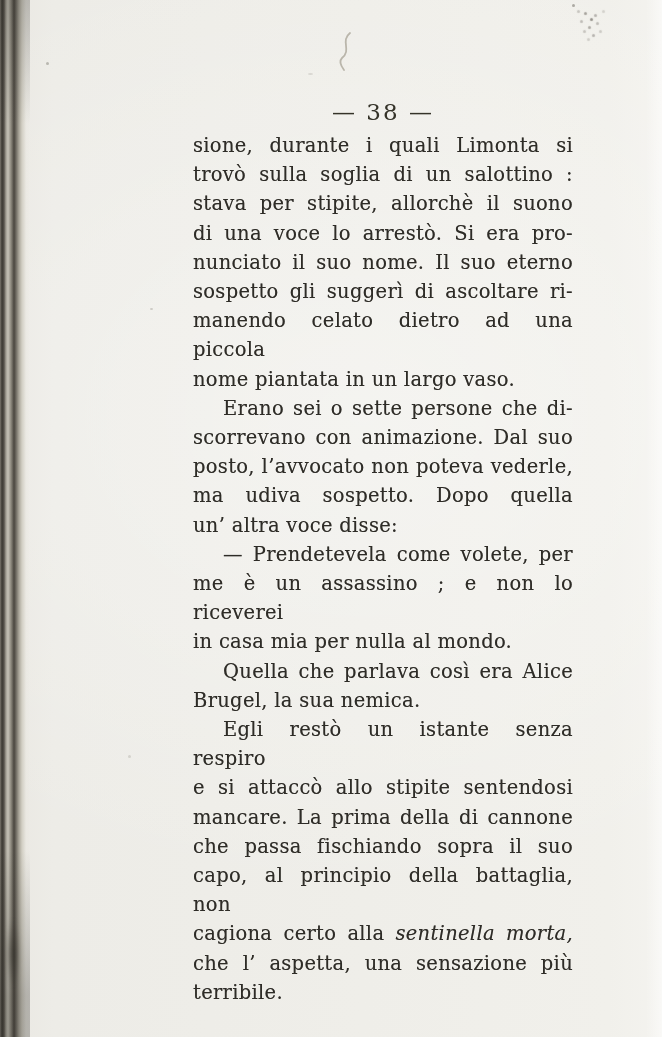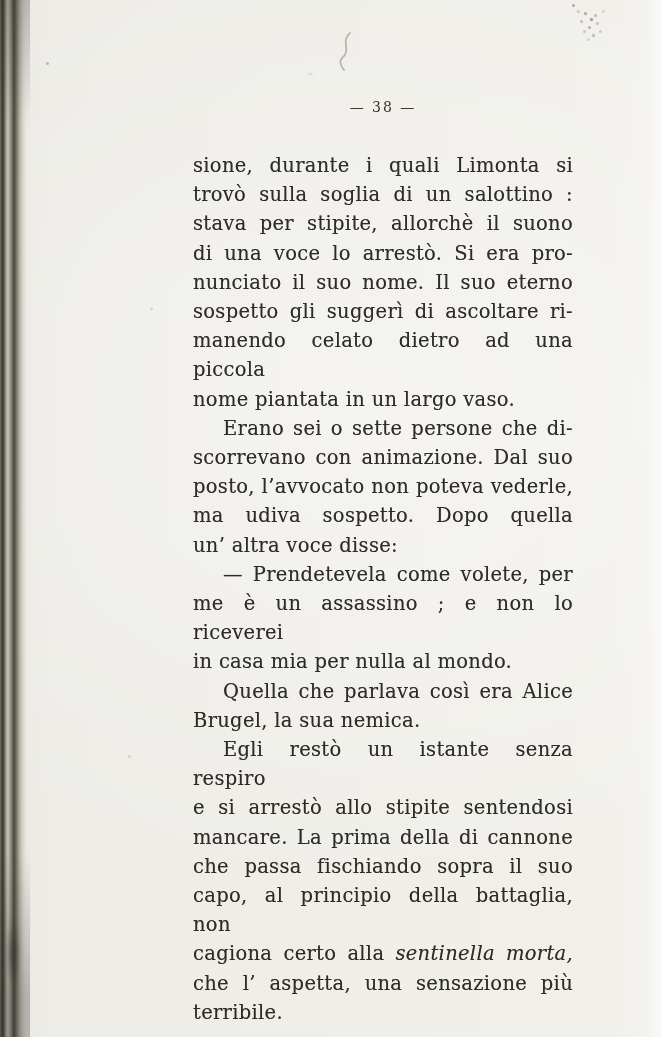--- a/index.html
+++ b/index.html
@@ -35,34 +35,33 @@
   
   .right-edge {
     position: absolute; right: 0; top: 0; bottom: 0; width: 16px;
     background: linear-gradient(90deg, rgba(255,255,255,0) 0%, rgba(255,255,255,0.5) 100%);
   }
 
   
   .pagenum {
     position: absolute; left: 193px; top: 99px; width: 380px;
     text-align: center;
-    font-size: 14px;
+    font-size: 23px;
     letter-spacing: 2px;
     color: #353329;
   }
 
   
   .text-block {
     position: absolute; left: 193px; top: 131px; width: 380px;
     font-size: 19.5px;
     line-height: 29.2px;
     letter-spacing: 0.3px;
     color: #2e2c27;
     text-shadow: 0 0 0.4px rgba(46,44,39,0.45);
-    margin-top: 20px;
   }
   .line { text-align: justify; text-align-last: justify; }
   .line.last { text-align-last: left; }
   .line.indent { text-indent: 30px; }
   .line i { font-style: italic; }
 
   
   .squiggle { position: absolute; left: 331px; top: 30px; opacity: 0.75; }
   .smudge {
     position: absolute; left: 572px; top: 4px; width: 3px; height: 3px;
@@ -118,21 +117,21 @@
       <div class="line"><span>scorrevano con animazione. Dal suo</span></div>
       <div class="line"><span>posto, l’avvocato non poteva vederle,</span></div>
       <div class="line"><span>ma udiva sospetto. Dopo quella</span></div>
       <div class="line last"><span>un’ altra voce disse:</span></div>
       <div class="line indent"><span>— Prendetevela come volete, per</span></div>
       <div class="line"><span>me è un assassino ; e non lo riceverei</span></div>
       <div class="line last"><span>in casa mia per nulla al mondo.</span></div>
       <div class="line indent"><span>Quella che parlava così era Alice</span></div>
       <div class="line last"><span>Brugel, la sua nemica.</span></div>
       <div class="line indent"><span>Egli restò un istante senza respiro</span></div>
-      <div class="line"><span>e si arrestò allo stipite sentendosi</span></div>
+      <div class="line"><span>e si attaccò allo stipite sentendosi</span></div>
       <div class="line"><span>mancare. La prima della di cannone</span></div>
       <div class="line"><span>che passa fischiando sopra il suo</span></div>
       <div class="line"><span>capo, al principio della battaglia, non</span></div>
       <div class="line"><span>cagiona certo alla </span><i>sentinella morta,</i></div>
       <div class="line"><span>che l’ aspetta, una sensazione più</span></div>
       <div class="line last"><span>terribile.</span></div>
     </div>
 
 </div>
 

